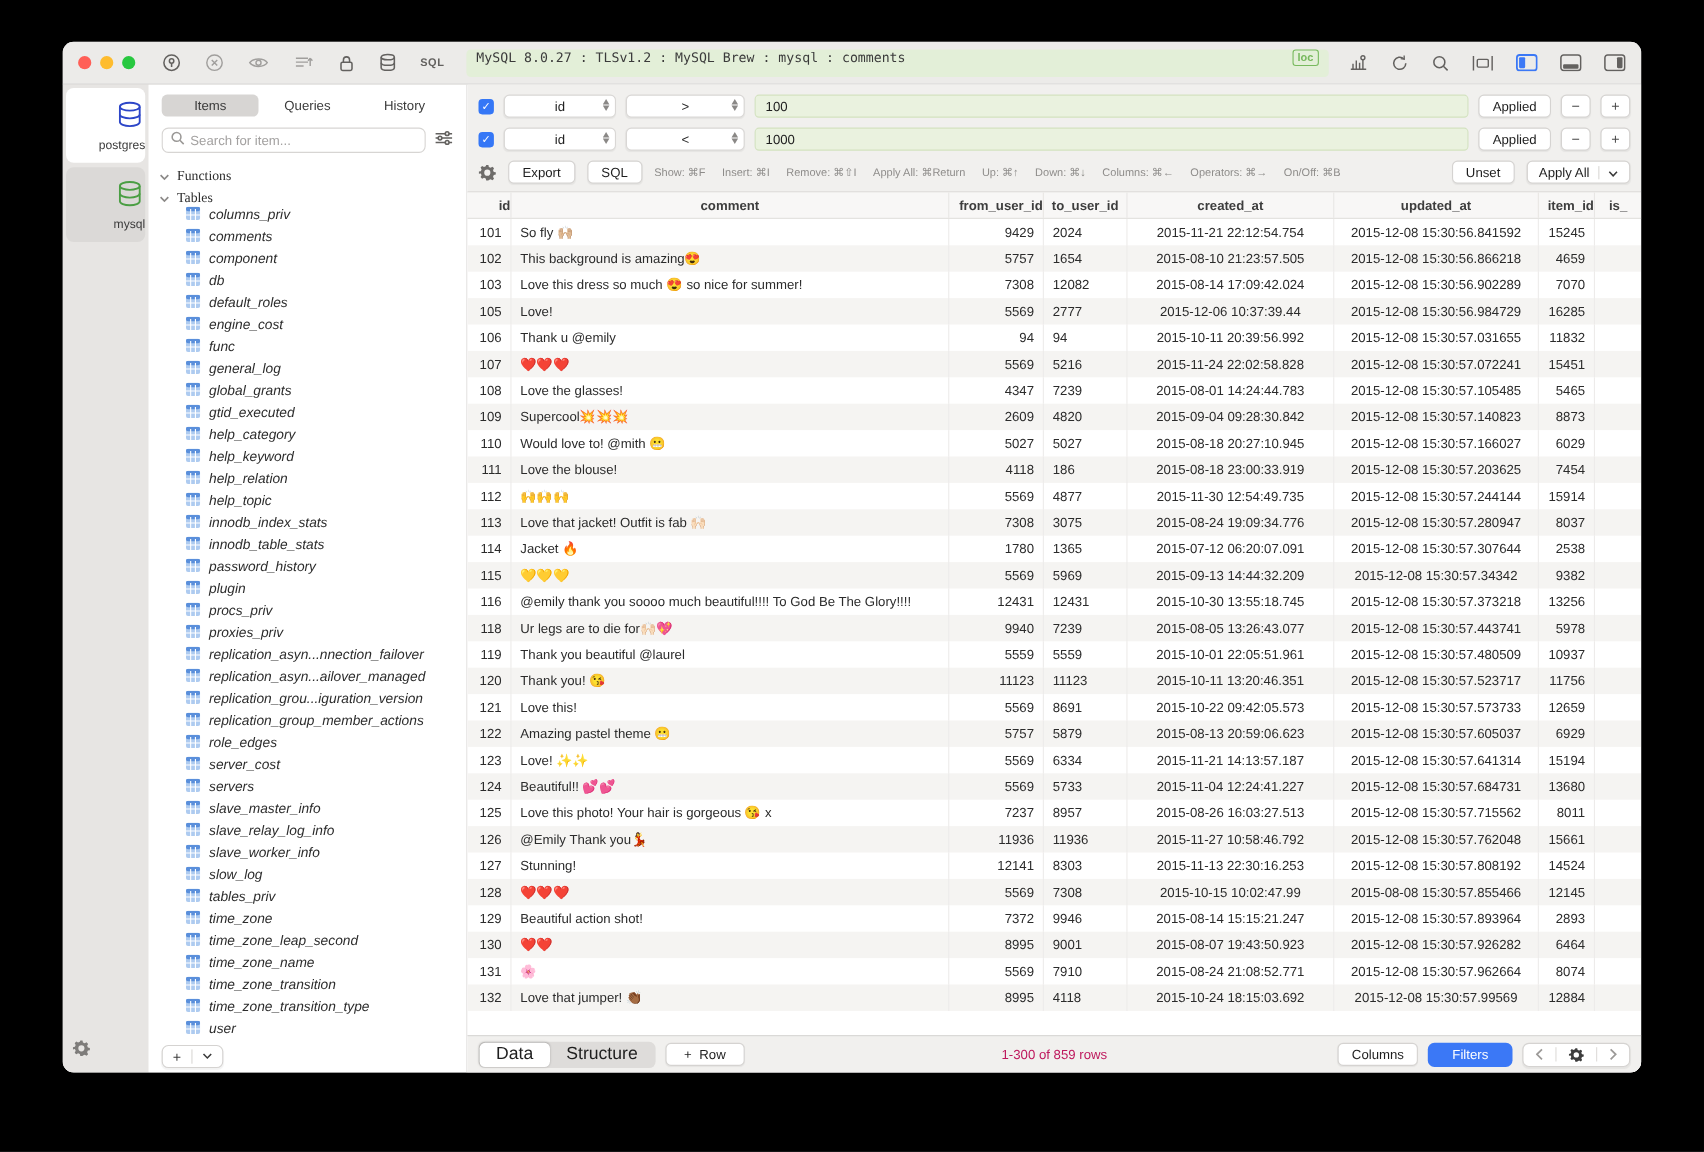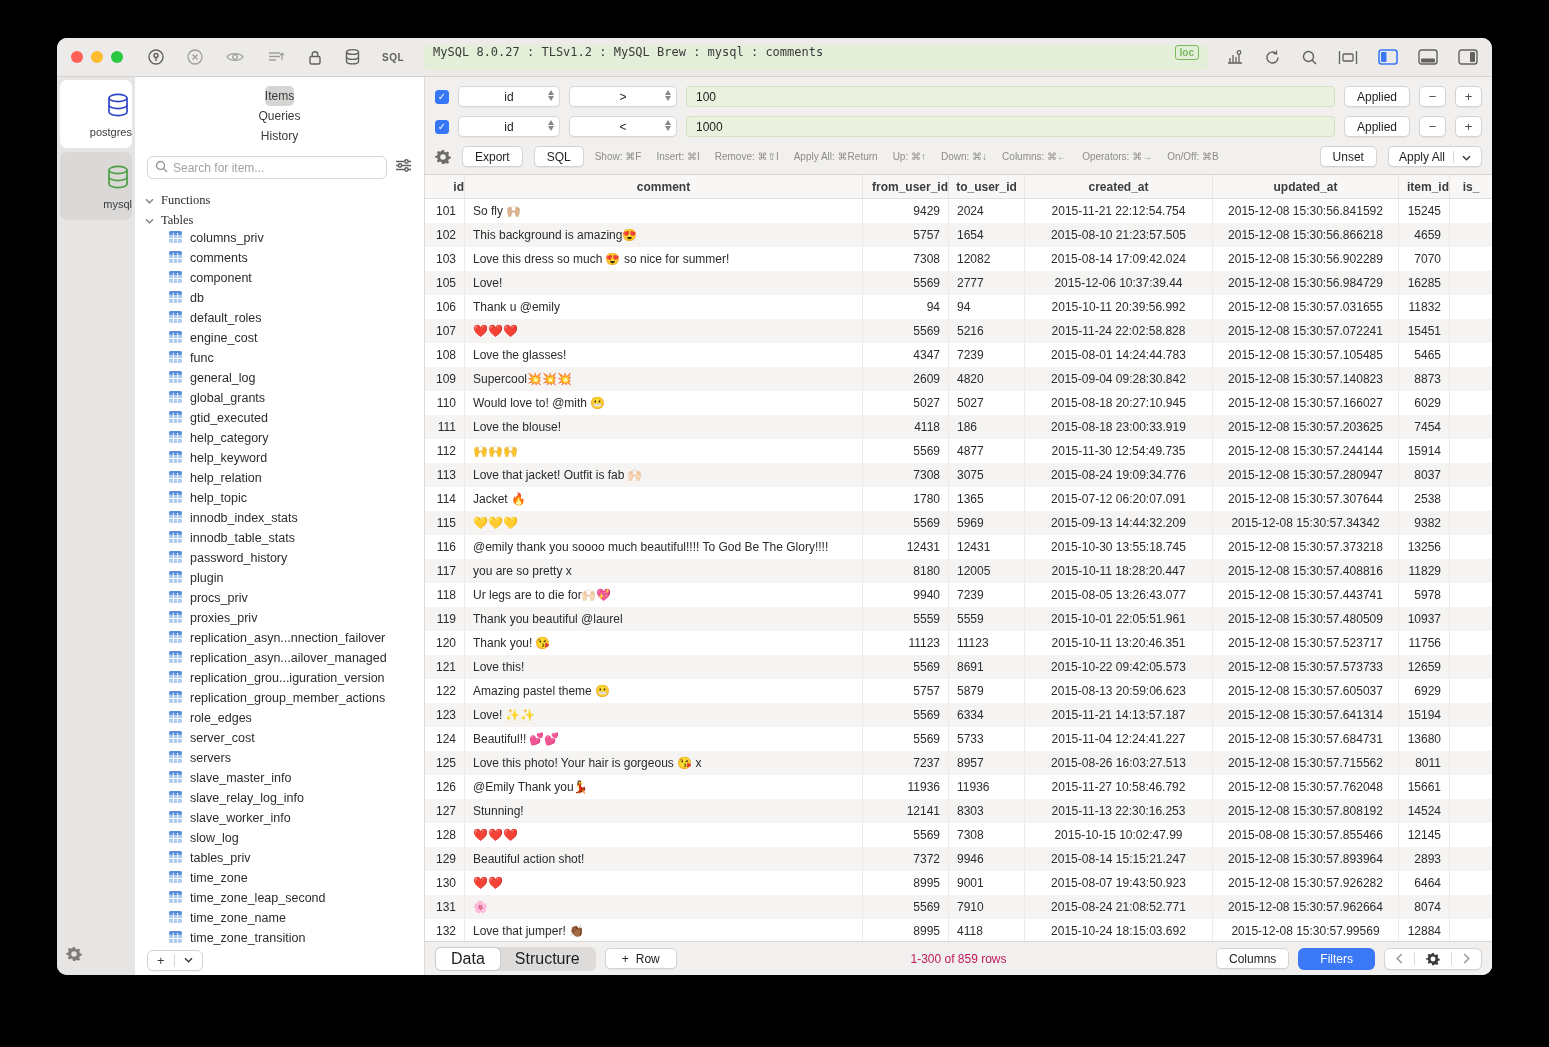--- a/index.html
+++ b/index.html
@@ -28,33 +28,33 @@
   .dock{ width:78px; flex:0 0 auto; background:#e7e5e3; display:flex; flex-direction:column;
          align-items:center; padding-top:3px; gap:4px; position:relative; }
   .dock-item{ width:72px; height:68px; border-radius:7px; display:flex; flex-direction:column;
               align-items:flex-end; justify-content:center; gap:5px; font-size:11px; color:#3a3a3a; }
   .dock-item.active-bg{ background:#ffffff; }
   .dock-item.selected{ background:#dbd9d7; }
   .dock-gear{ position:absolute; left:9px; bottom:9px; color:#7e7c7a; }
   
   .sidebar{ width:290px; flex:0 0 auto; background:#fff; border-right:1px solid #dddbd9;
             display:flex; flex-direction:column; min-height:0; }
-  .sb-tabs{ display:flex; align-items:center; padding:9px 12px 3px;flex-direction:column; }
+  .sb-tabs{ display:flex; padding:9px 12px 3px; }
   .sb-tab{ flex:1; text-align:center; font-size:12px; color:#3a3a3a; padding:3px 0; border-radius:5px; cursor:default; }
   .sb-tab.active{ background:#d7d5d3; }
   .sb-search-row{ display:flex; align-items:center; gap:8px; margin:7px 12px 4px; }
   .sb-search{ flex:1; display:flex; align-items:center; gap:5px; border:1px solid #d7d5d3;
               border-radius:6px; height:23px; padding:0 7px; background:#fff; }
   .sb-search input{ border:none; outline:none; flex:1; font-size:12px; color:#0f172a;
                     font-family:"Liberation Sans",sans-serif; background:transparent; }
   .sb-search input::placeholder{ color:#a3a1a0; }
   .sb-tree{ flex:1; overflow:hidden; padding:5px 0 0 10px; font-size:12.5px; color:#2c2c2c; }
   .tree-group{ display:flex; align-items:flex-end; gap:7px; height:20px;font-family:Liberation Serif, serif; }
   .tree-group .chev{ color:#8c8a88; }
-  .tree-item{ display:flex; align-items:center; gap:8px; height:20px; padding-left:24px; white-space:nowrap; }
+  .tree-item{ display:flex; align-items:flex-start; gap:8px; height:20px; padding-left:24px; white-space:nowrap;font-style:italic; }
   .sb-bottom{ height:30px; flex:0 0 auto; display:flex; align-items:center; padding:0 12px; }
   .add-group{ display:flex; align-items:center; background:#fff; border:1px solid #d5d3d1;
               border-radius:6px; height:21px; overflow:hidden; box-shadow:0 1px 1px rgba(0,0,0,.05); }
   .add-group .seg{ padding:0 9px; font-size:13px; color:#3a3a3a; display:flex; align-items:center; height:100%; }
   .add-group .divider{ width:1px; height:13px; background:#d9d7d5; }
   
   .main{ flex:1; display:flex; flex-direction:column; min-width:0; background:#fff; }
   .filter-panel{ flex:0 0 auto; background:#f1f0ee; border-bottom:1px solid #d8d6d4;
                  padding:9px 10px 7px; display:flex; flex-direction:column; gap:9px; }
   .filter-row{ display:flex; align-items:center; gap:9px; height:21px; }
@@ -930,30 +930,20 @@
             <div class="td c-id">116</div>
             <div class="td c-comment">@emily thank you soooo much beautiful!!!! To God Be The Glory!!!!</div>
             <div class="td c-from">12431</div>
             <div class="td c-to">12431</div>
             <div class="td c-created">2015-10-30 13:55:18.745</div>
             <div class="td c-updated">2015-12-08 15:30:57.373218</div>
             <div class="td c-item">13256</div>
             <div class="td c-is"></div>
           </div>
 
-          <div class="tr">
-            <div class="td c-id">117</div>
-            <div class="td c-comment">you are so pretty x</div>
-            <div class="td c-from">8180</div>
-            <div class="td c-to">12005</div>
-            <div class="td c-created">2015-10-11 18:28:20.447</div>
-            <div class="td c-updated">2015-12-08 15:30:57.408816</div>
-            <div class="td c-item">11829</div>
-            <div class="td c-is"></div>
-          </div>
 
           <div class="tr">
             <div class="td c-id">118</div>
             <div class="td c-comment">Ur legs are to die for🙌🏻💖</div>
             <div class="td c-from">9940</div>
             <div class="td c-to">7239</div>
             <div class="td c-created">2015-08-05 13:26:43.077</div>
             <div class="td c-updated">2015-12-08 15:30:57.443741</div>
             <div class="td c-item">5978</div>
             <div class="td c-is"></div>

